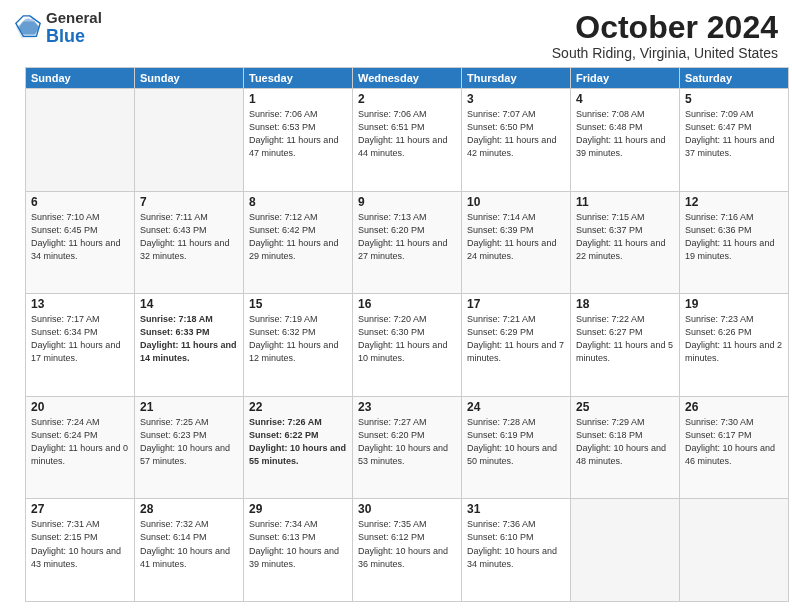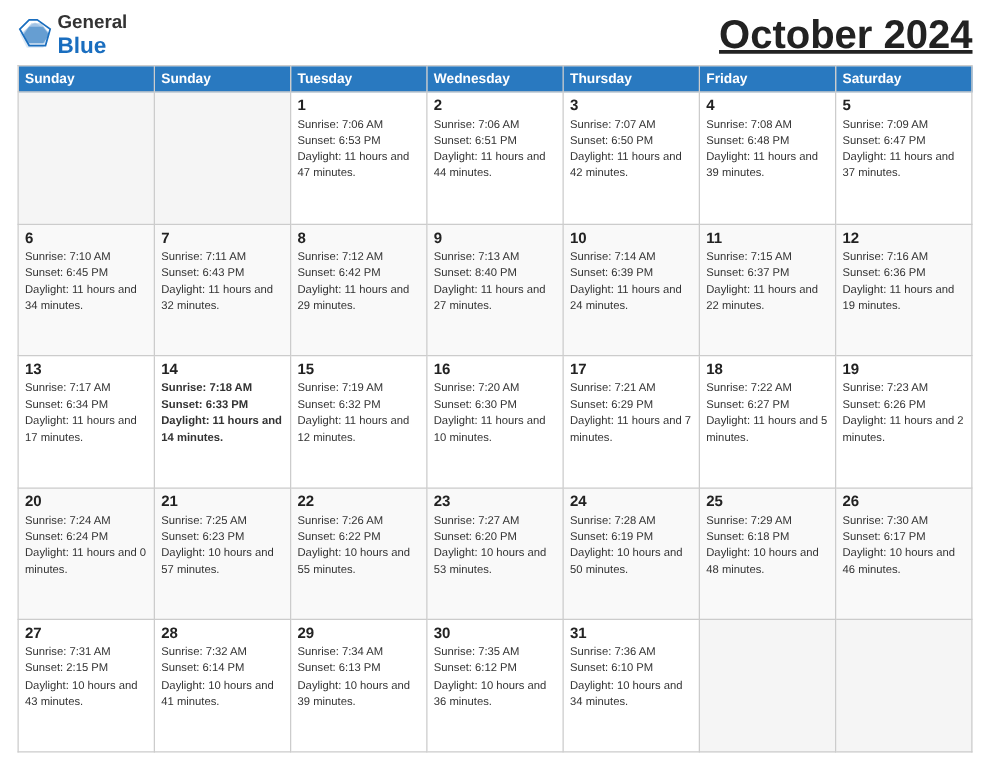--- a/index.html
+++ b/index.html
@@ -49,32 +49,32 @@
       margin-right: 2px;
     }
     .title-block {
       text-align: right;
     }
     .title-month {
       font-size: 32px;
       font-weight: bold;
       color: #222;
       line-height: 1.1;
-      text-decoration: underline;
     }
     .title-location {
       font-size: 14px;
       color: #333;
       font-weight: normal;
     }
     .calendar {
       width: 100%;
       border-collapse: collapse;
       flex: 1;
       table-layout: fixed;
+      margin-left: 11px;
     }
     .calendar th {
       background: #2979c0;
       color: #fff;
       font-size: 11px;
       font-weight: bold;
       padding: 4px 5px;
       text-align: left;
       border: 1px solid #ccc;
     }
@@ -121,20 +121,21 @@
         <polygon points="20,5 27,13 23,22 9,22 5,13 12,5" fill="#1a6ebf" opacity="0.3"></polygon>
         <polygon points="22,8 27,15 22,22 10,22 5,15 10,8" fill="#2979c0" opacity="0.5"></polygon>
       </svg>
       <div class="logo-text">
         <span class="logo-general">General</span>
         <span class="logo-blue">Blue</span>
       </div>
     </div>
     <div class="title-block">
       <div class="title-month">October 2024</div>
+      <div class="title-location">South Riding, Virginia, United States</div>
     </div>
   </div>
 
   <table class="calendar">
     <thead>
       <tr>
       <th>Sunday</th>
           <th>Sunday</th>
           <th>Tuesday</th>
           <th>Wednesday</th>
@@ -193,21 +194,21 @@
           </td>
           <td>
             <span class="day-number">8</span>
             <div class="day-info" style="white-space: pre-line;">Sunrise: 7:12 AM
 Sunset: 6:42 PM
 Daylight: 11 hours and 29 minutes.</div>
           </td>
           <td>
             <span class="day-number">9</span>
             <div class="day-info" style="white-space: pre-line;">Sunrise: 7:13 AM
-Sunset: 8:40 PM
+Sunset: 6:20 PM
 Daylight: 11 hours and 27 minutes.</div>
           </td>
           <td>
             <span class="day-number">10</span>
             <div class="day-info" style="white-space: pre-line;">Sunrise: 7:14 AM
 Sunset: 6:39 PM
 Daylight: 11 hours and 24 minutes.</div>
           </td>
           <td>
             <span class="day-number">11</span>
@@ -274,21 +275,21 @@
 Daylight: 11 hours and 0 minutes.</div>
           </td>
           <td>
             <span class="day-number">21</span>
             <div class="day-info" style="white-space: pre-line;">Sunrise: 7:25 AM
 Sunset: 6:23 PM
 Daylight: 10 hours and 57 minutes.</div>
           </td>
           <td>
             <span class="day-number">22</span>
-            <div class="day-info" style="white-space: pre-line;">Sunrise: 7:26 AM
+            <div class="day-info" style="white-space: pre-line; font-weight: bold;">Sunrise: 7:26 AM
 Sunset: 6:22 PM
 Daylight: 10 hours and 55 minutes.</div>
           </td>
           <td>
             <span class="day-number">23</span>
             <div class="day-info" style="white-space: pre-line;">Sunrise: 7:27 AM
 Sunset: 6:20 PM
 Daylight: 10 hours and 53 minutes.</div>
           </td>
           <td>

